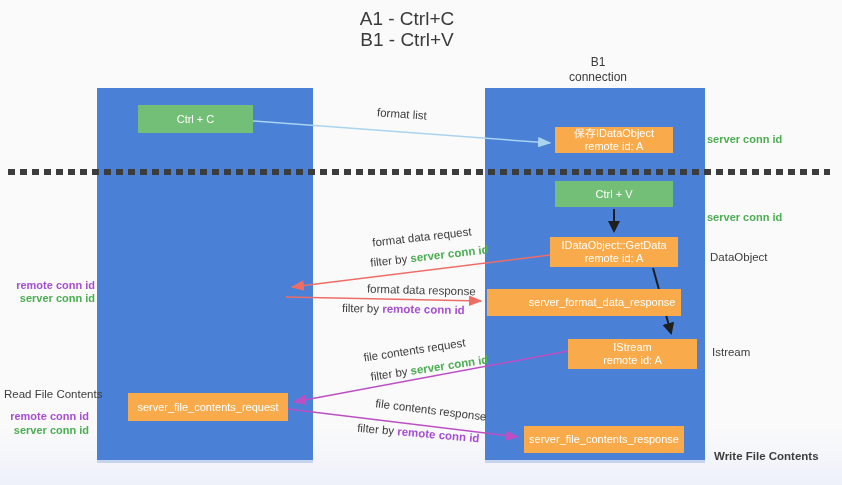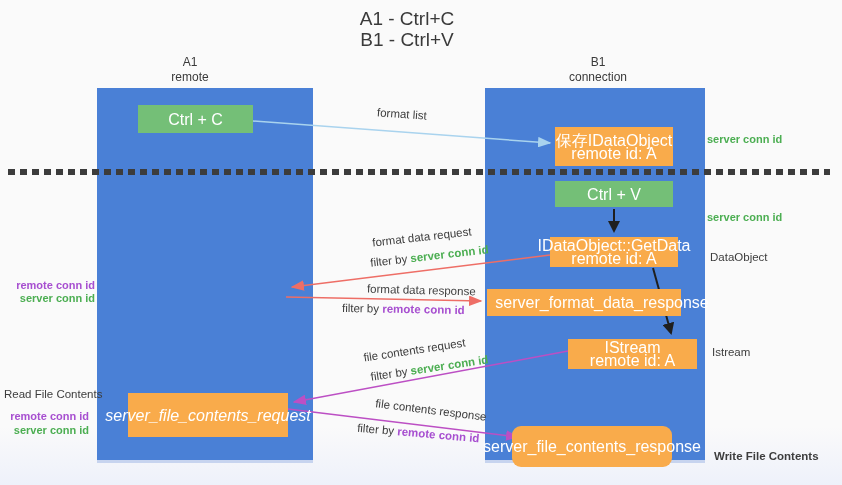--- a/index.html
+++ b/index.html
@@ -13,21 +13,21 @@
     font-size:19px; line-height:21px; color:#3a3a3a;
   }
   .lane { position:absolute; top:88px; height:372px; background:#4a80d6; border-bottom:3px solid #c7d4ef; }
   .lane-left  { left:97px;  width:216px; }
   .lane-right { left:485px; width:220px; }
   .lane-header { position:absolute; top:55px; text-align:center; font-size:12px; line-height:15px; color:#3a3a3a; }
   .hdr-left  { left:81px;  width:218px; }
   .hdr-right { left:488px; width:220px;text-align:center; }
   .box {
     position:absolute; display:flex; flex-direction:column; align-items:center; justify-content:center;
-    color:#ffffff; font-size:16px; line-height:13px; text-align:left;
+    color:#ffffff; font-size:11px; line-height:13px; text-align:left;
   }
   .green  { background:#74bf77; }
   .orange { background:#f9ab4b; }
   .dotted {
     position:absolute; left:8px; top:169px; width:822px; height:6px;
     background:repeating-linear-gradient(90deg,#3c3c3c 0 7px,transparent 7px 12px);
   }
   .alabel { position:absolute; white-space:nowrap; font-size:11.5px; color:#3d3d3d; }
   .side { position:absolute; white-space:nowrap; }
   .side-gray   { font-size:11.5px; color:#3d3d3d; }
@@ -41,24 +41,20 @@
 </head>
 <body>
 
 <div class="canvas">
 
   <div class="title">
     <div>A1 - Ctrl+C</div>
     <div>B1 - Ctrl+V</div>
   </div>
 
-  <div class="lane-header hdr-left">
-    <div>A1</div>
-    <div>remote</div>
-  </div>
   <div class="lane-header hdr-right">
     <div>B1</div>
     <div>connection</div>
   </div>
 
   <div class="lane lane-left"></div>
   <div class="lane lane-right"></div>
 
   <div class="dotted"></div>
 
@@ -83,21 +79,21 @@
     <line x1="550" y1="255" x2="292" y2="287" stroke="#ee6e66" stroke-width="1.5" marker-end="url(#m-red)"></line>
     <line x1="286" y1="297" x2="481" y2="301" stroke="#ee6e66" stroke-width="1.5" marker-end="url(#m-red)"></line>
     <line x1="568" y1="351" x2="294" y2="402" stroke="#bc4fc4" stroke-width="1.5" marker-end="url(#m-mag)"></line>
     <line x1="288" y1="409" x2="518" y2="437" stroke="#bc4fc4" stroke-width="1.5" marker-end="url(#m-mag)"></line>
   </svg>
 
   <div class="box green" style="left:138px; top:105px; width:115px; height:28px;">
     <div>Ctrl + C</div>
   </div>
 
-  <div class="box orange" style="left:555px; top:127px; width:118px; height:39px;">
+  <div class="box orange" style="left:555px; top:127px; width:118px; height:26px;">
     <div>保存IDataObject</div>
     <div>remote id: A</div>
   </div>
 
   <div class="box green" style="left:555px; top:181px; width:118px; height:26px;">
     <div>Ctrl + V</div>
   </div>
 
   <div class="box orange" style="left:550px; top:237px; width:128px; height:30px;">
     <div>IDataObject::GetData</div>
@@ -107,25 +103,25 @@
 
   <div class="box orange" style="left:487px; top:289px; width:158px; height:27px;padding-left:36px;">
     <div>server_format_data_response</div>
   </div>
 
   <div class="box orange" style="left:568px; top:339px; width:129px; height:30px;">
     <div>IStream</div>
     <div>remote id: A</div>
   </div>
 
-  <div class="box orange" style="left:128px; top:393px; width:160px; height:44px;font-style:italic;">
+  <div class="box orange" style="left:128px; top:393px; width:160px; height:28px;">
     <div>server_file_contents_request</div>
   </div>
 
-  <div class="box orange" style="left:512px; top:426px; width:160px; height:41px;border-radius:9px;">
+  <div class="box orange" style="left:524px; top:426px; width:160px; height:27px;">
     <div>server_file_contents_response</div>
   </div>
 
   <div class="alabel" style="left:377px; top:108px; transform:rotate(4deg);">format list</div>
 
   <div class="alabel" style="left:372px; top:231px; transform:rotate(-6.5deg);">format data request</div>
   <div class="alabel" style="left:370px; top:250px; transform:rotate(-6.5deg);">
     <span>filter by </span><span class="green-t">server conn id</span>
   </div>
 

